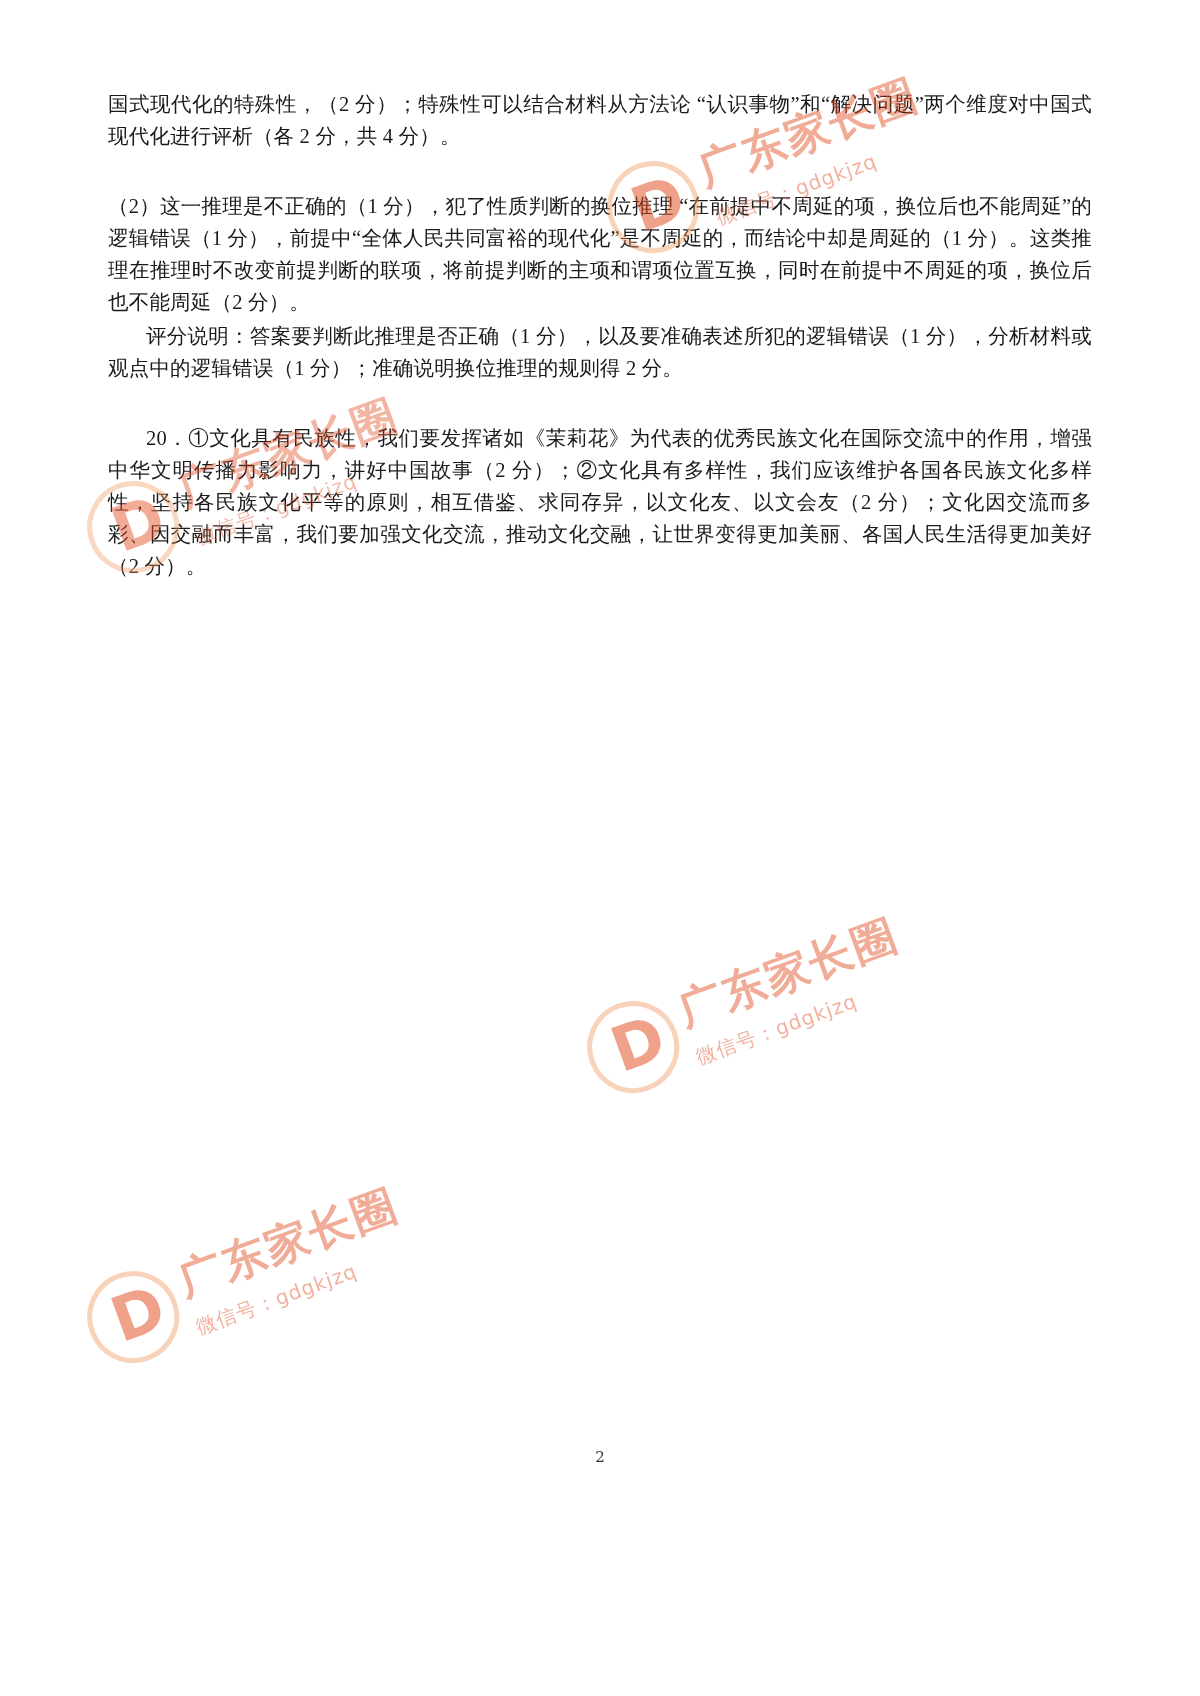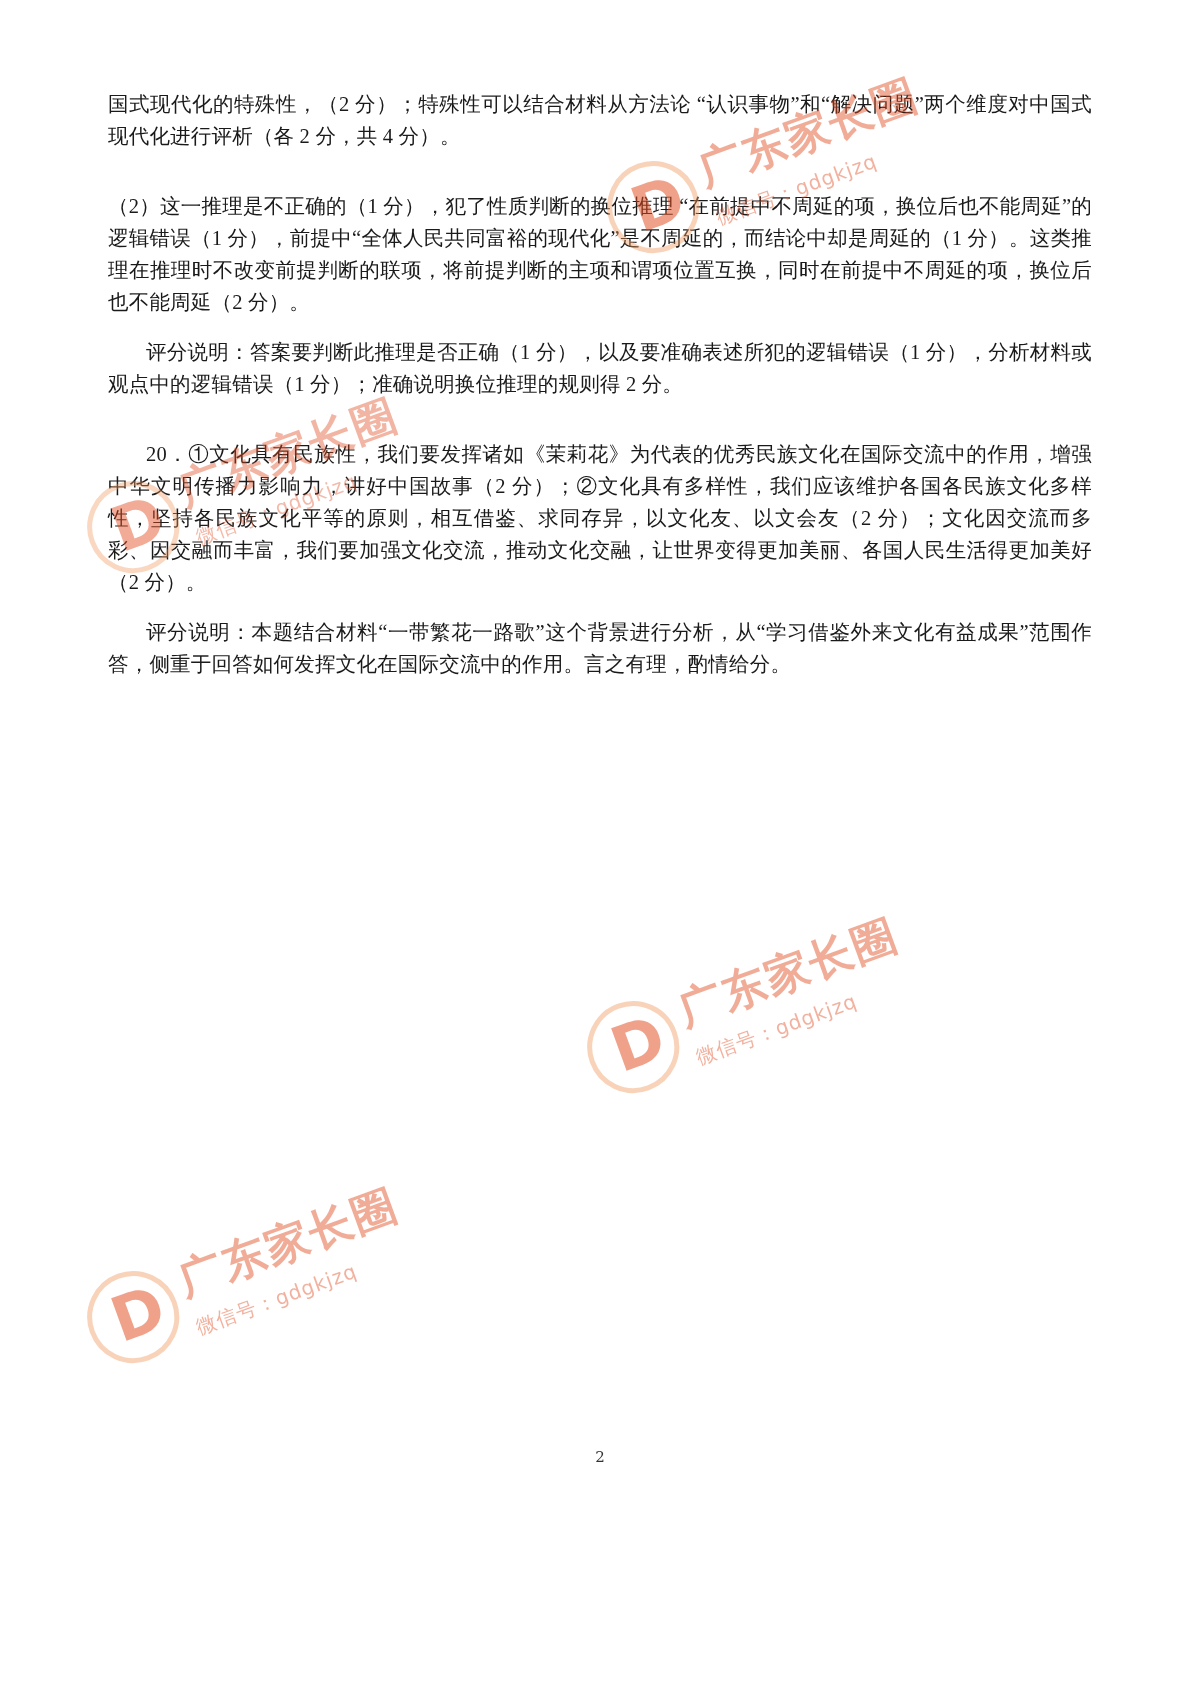--- a/index.html
+++ b/index.html
@@ -32,21 +32,21 @@
   p {
     margin: 0;
     font-size: 20.5px;
     line-height: 32px;
     text-align: justify;
     letter-spacing: 0.2px;
     font-family: Liberation Serif, serif;
   }
 
   .para-gap-lg { margin-top: 38px; }
-  .para-gap-sm { margin-top: 18px; }
+  .para-gap-sm { margin-top: 2px; }
   .indent-1 { text-indent: 0; }
   .indent-3 { text-indent: 38px; }
 
   .page-number {
     position: absolute;
     left: 0;
     right: 0;
     top: 1448px;
     text-align: center;
     font-size: 15px;
@@ -116,21 +116,20 @@
 </head>
 <body>
 
 <div class="page">
 
   <div class="content">
     <p class="indent-1">国式现代化的特殊性，（2 分）；特殊性可以结合材料从方法论 “认识事物”和“解决问题”两个维度对中国式现代化进行评析（各 2 分，共 4 分）。</p>
     <p class="indent-1 para-gap-lg">（2）这一推理是不正确的（1 分），犯了性质判断的换位推理 “在前提中不周延的项，换位后也不能周延”的逻辑错误（1 分），前提中“全体人民共同富裕的现代化”是不周延的，而结论中却是周延的（1 分）。这类推理在推理时不改变前提判断的联项，将前提判断的主项和谓项位置互换，同时在前提中不周延的项，换位后也不能周延（2 分）。</p>
     <p class="indent-3 para-gap-sm">评分说明：答案要判断此推理是否正确（1 分），以及要准确表述所犯的逻辑错误（1 分），分析材料或观点中的逻辑错误（1 分）；准确说明换位推理的规则得 2 分。</p>
     <p class="indent-3 para-gap-lg">20．①文化具有民族性，我们要发挥诸如《茉莉花》为代表的优秀民族文化在国际交流中的作用，增强中华文明传播力影响力，讲好中国故事（2 分）；②文化具有多样性，我们应该维护各国各民族文化多样性，坚持各民族文化平等的原则，相互借鉴、求同存异，以文化友、以文会友（2 分）；文化因交流而多彩、因交融而丰富，我们要加强文化交流，推动文化交融，让世界变得更加美丽、各国人民生活得更加美好（2 分）。</p>
-    <p class="indent-3 para-gap-sm">评分说明：本题结合材料“一带繁花一路歌”这个背景进行分析，从“学习借鉴外来文化有益成果”范围作答，侧重于回答如何发挥文化在国际交流中的作用。言之有理，酌情给分。</p>
   </div>
 
   <div class="page-number">2</div>
 
   <div class="wm wm-1">
     <div class="logo">
       <div class="ring"></div>
       <div class="d">D</div>
     </div>
     <div class="txtblock">

